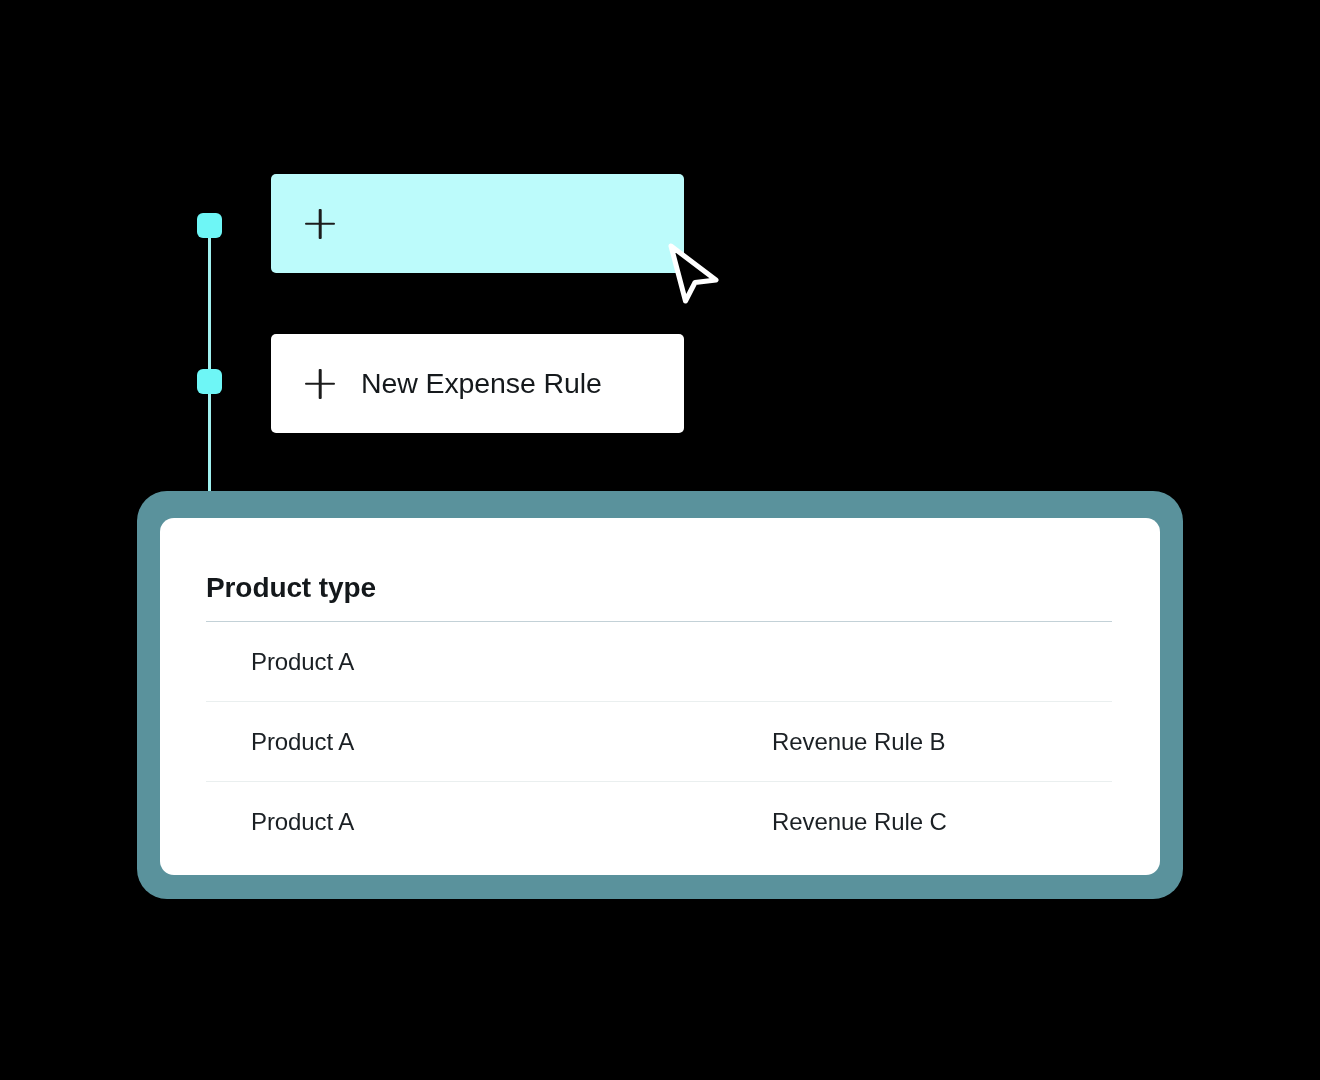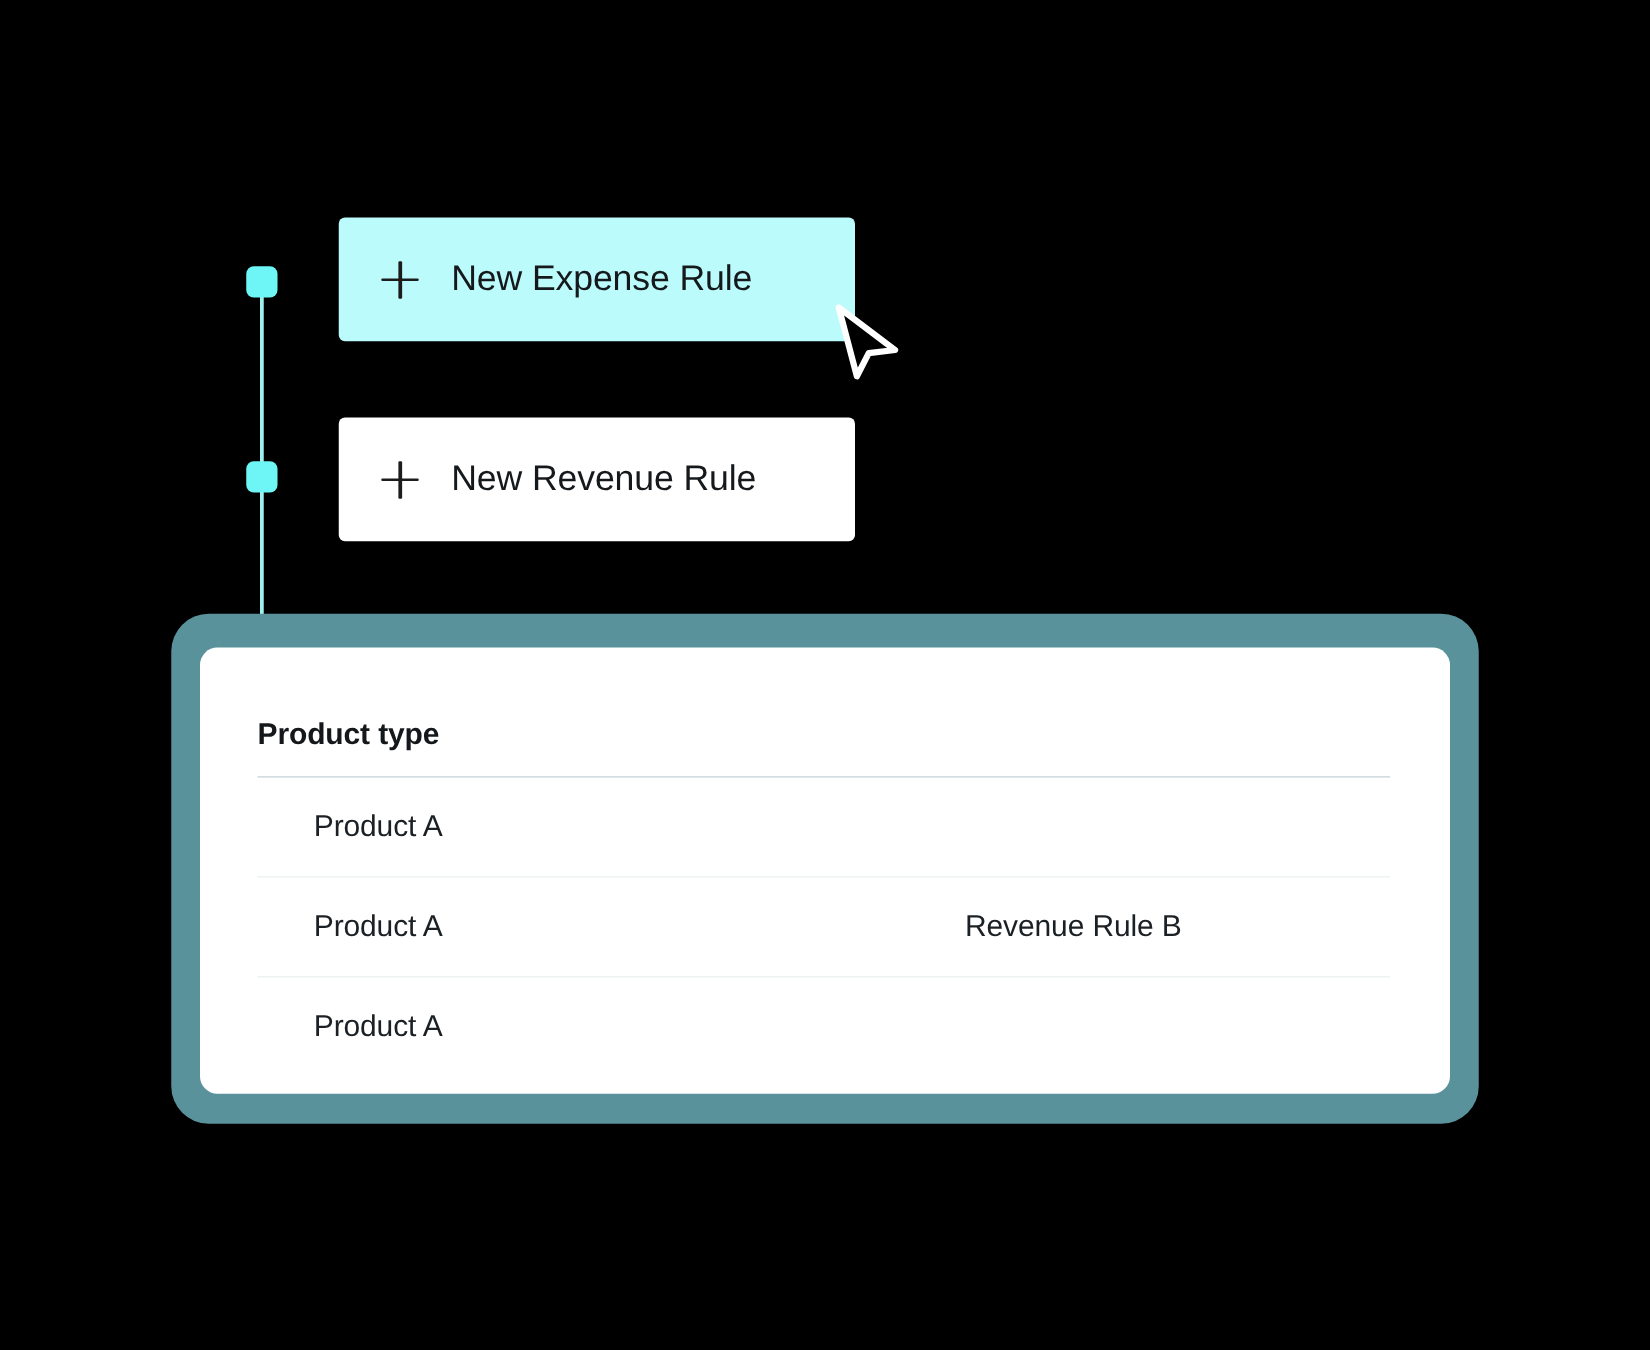--- a/index.html
+++ b/index.html
@@ -141,21 +141,21 @@
     border-bottom: 1.6px solid #c3d1d7;
   }
   .t-row.body {
     border-bottom: 1.4px solid #eaefef;
   }
   .t-row.body.last { border-bottom: none; }
   .t-cell { flex: 0 0 auto; }
   .t-cell.col-0 { width: 476px; }
   .t-cell.col-1 { width: 430px; }
   .t-row.head .t-cell {
-    font-size: 24px;
+    font-size: 28px;
     font-weight: 700;
     color: #14181b;
     letter-spacing: -0.1px;
   }
   .t-row.body .t-cell {
     font-size: 24px;
     font-weight: 400;
     color: #1b2024;
     letter-spacing: -0.1px;
     margin-left: 45px;
@@ -166,26 +166,25 @@
 
 <div id="stage">
 
   <div class="connector-line"></div>
 
   <div class="node-square node-1"></div>
   <div class="node-square node-2"></div>
 
   <button class="rule-button expense">
     <span class="plus-icon"></span>
-    <span class="rule-label">New Expense Rule</span>
   </button>
 
   <button class="rule-button revenue">
     <span class="plus-icon"></span>
-    <span class="rule-label">New Revenue Rule</span>
+    <span class="rule-label">New Expense Rule</span>
   </button>
 
   <svg class="cursor-pointer" viewBox="0 0 56 62">
     <path d="M5 3 L50 37 L29 39.5 L19.5 58 Z" fill="#000000" stroke="#ffffff" stroke-width="5" stroke-linejoin="round"></path>
   </svg>
 
   <div class="table-frame"></div>
 
   <div class="table-card">
     <div class="table-inner">
@@ -198,18 +197,19 @@
         <div class="t-cell col-0">Product A</div>
       </div>
 
       <div class="t-row body">
         <div class="t-cell col-0">Product A</div>
         <div class="t-cell col-1">Revenue Rule B</div>
       </div>
 
       <div class="t-row body last">
         <div class="t-cell col-0">Product A</div>
+        <div class="t-cell col-1">Revenue Rule C</div>
       </div>
 
     </div>
   </div>
 
 </div>
 
 </body></html>

